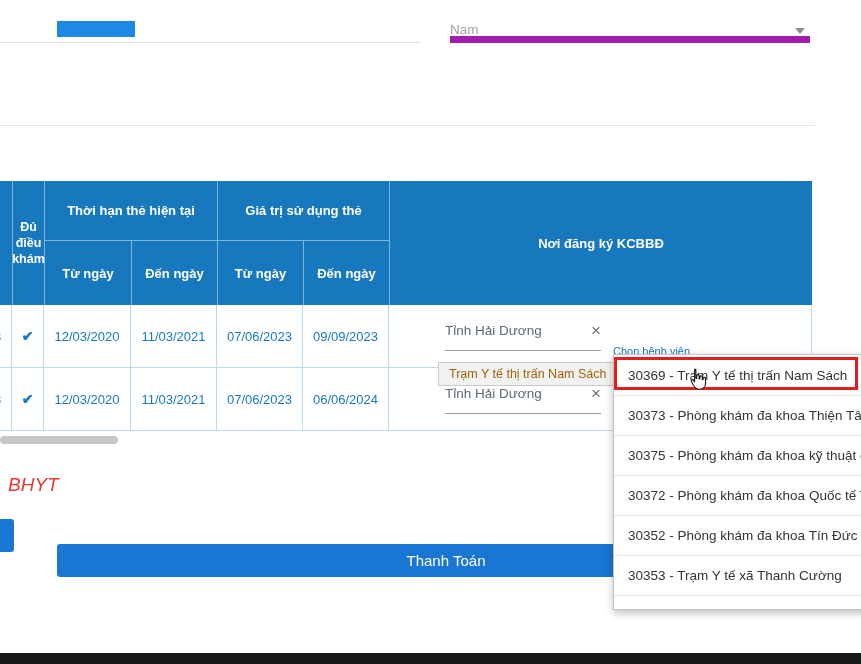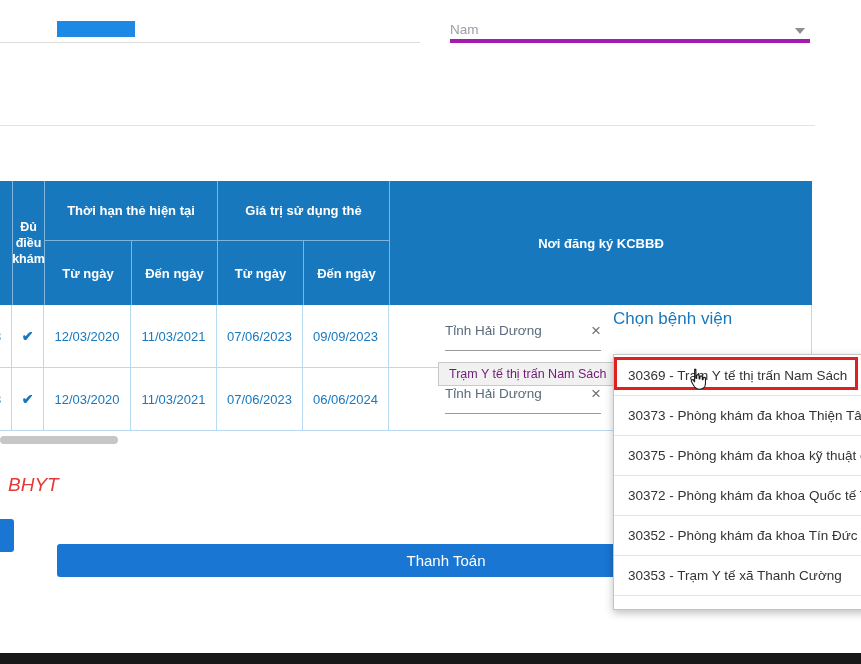--- a/index.html
+++ b/index.html
@@ -3,21 +3,21 @@
 <meta charset="utf-8">
 <style>
   * { margin:0; padding:0; box-sizing:border-box; }
   html,body { background:#fff; }
   body { font-family:"Liberation Sans", sans-serif; }
   .screen { position:relative; width:861px; height:664px; overflow:hidden; background:#fff; }
 
   
   .field-left { position:absolute; left:0; top:0; width:420px; height:43px; border-bottom:1px solid #dcdcdc; }
   .redaction { position:absolute; left:57px; top:21px; width:78px; height:16px; background:#1e88e5; }
-  .field-gender { position:absolute; left:450px; top:0; width:360px; height:43px; border-bottom:4px solid #a21caf;text-align:center; }
+  .field-gender { position:absolute; left:450px; top:0; width:360px; height:43px; border-bottom:7px solid #a21caf;text-align:center; }
   .gender-text { position:absolute; left:0; top:22px; color:#9aa0a6; font-size:13.5px; }
   .caret { position:absolute; right:5px; top:28px; width:0; height:0;
            border-left:5px solid transparent; border-right:5px solid transparent; border-top:6px solid #8a8f94; }
   .divider { position:absolute; left:0; top:125px; width:815px; height:1px; background:#e3e3e3; }
 
   
   .table { position:absolute; left:0; top:181px; width:812px; font-size:13px; }
   .thead { display:grid; grid-template-columns:12px 32px 87px 86px 86px 86px 423px;
            grid-template-rows:59px 65px; background:#1878be; color:#fff; font-weight:bold; }
   .hc { display:flex; align-items:center; justify-content:center; text-align:center;
@@ -38,35 +38,35 @@
   .td-cut span { margin-left:-6px; }
   .td-check span { font-weight:bold; font-size:14px; }
   .td-place { position:relative; justify-content:flex-start; }
 
   .province { position:absolute; left:56px; top:12px; width:156px; height:34px;
               border-bottom:1px solid #9b9b9b; display:flex; align-items:center;
               justify-content:space-between; padding-bottom:6px; color:#5a6b7b; font-size:13.5px; }
   .clear { color:#707070; font-size:17px; line-height:13px; cursor:pointer; }
 
   .hospital { position:absolute; left:224px; top:4px; width:192px; }
-  .hosp-label { color:#1878be; font-size:17px; }
+  .hosp-label { color:#1878be; font-size:11px;margin-top:36px; }
   .hosp-line { margin-top:13px; height:24px; border-bottom:1px solid #9b9b9b; }
 
   
   .hscroll { position:absolute; left:0; top:436px; width:118px; height:8px; border-radius:4px; background:#c6c6c6; }
   .note { position:absolute; left:8px; top:474px; color:#e53935; font-style:italic; font-size:19px; }
 
   .btn-stub { position:absolute; left:-42px; top:519px; width:56px; height:33px;
               background:#1976d2; border:none; border-radius:3px; }
   .pay-btn { position:absolute; left:57px; top:544px; width:778px; height:33px;
              background:#1976d2; color:#fff; border:none; border-radius:3px;
              font-size:15px; font-weight:500; font-family:inherit; cursor:pointer; }
 
   .tooltip { position:absolute; left:438px; top:362px; background:#f1f1f1; border:1px solid #c9c9c9;
-             padding:4px 10px; font-size:12.5px; color:#701a75; white-space:nowrap; z-index:40; }
+             padding:4px 10px; font-size:12.5px; color:#a16207; white-space:nowrap; z-index:40; }
 
   .dropdown { position:absolute; left:613px; top:354px; width:260px; height:256px; background:#fff;
               border:1px solid #c5c5c5; box-shadow:0 3px 8px rgba(0,0,0,.25); overflow:hidden; z-index:50; }
   .dd-item { height:40px; display:flex; align-items:center; padding:0 14px; font-size:13.5px; color:#333;
              white-space:nowrap; overflow:hidden; border-top:1px solid #e4e4e4; cursor:pointer; }
   .dd-item:first-child { border-top:none; }
 
   .hl-box { position:absolute; left:614px; top:357px; width:244px; height:33px;
             border:3px solid #e01f1f; z-index:60; pointer-events:none; }
   .cursor { position:absolute; left:688px; top:368px; z-index:70; pointer-events:none; }

